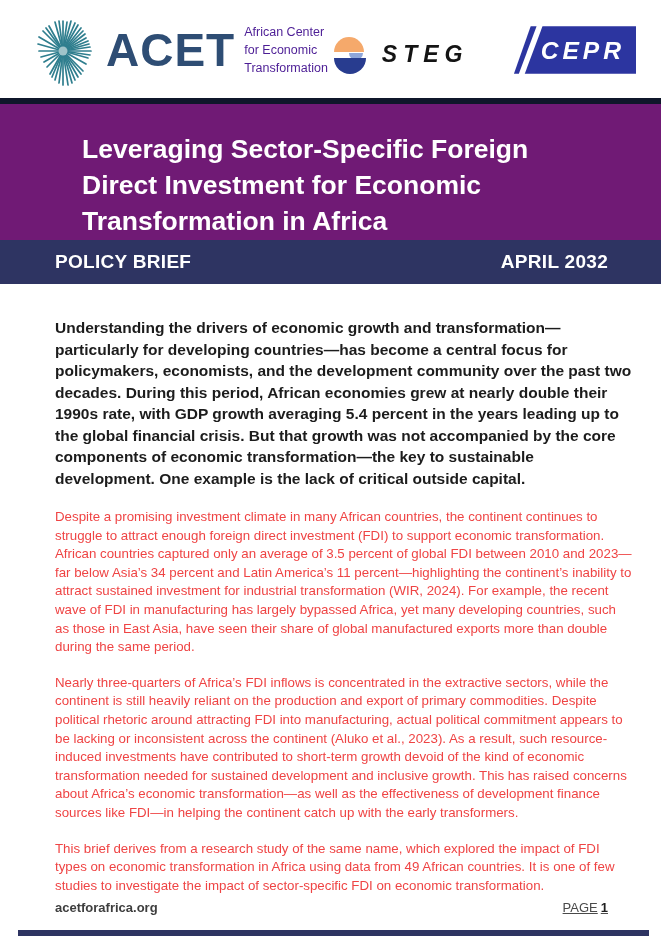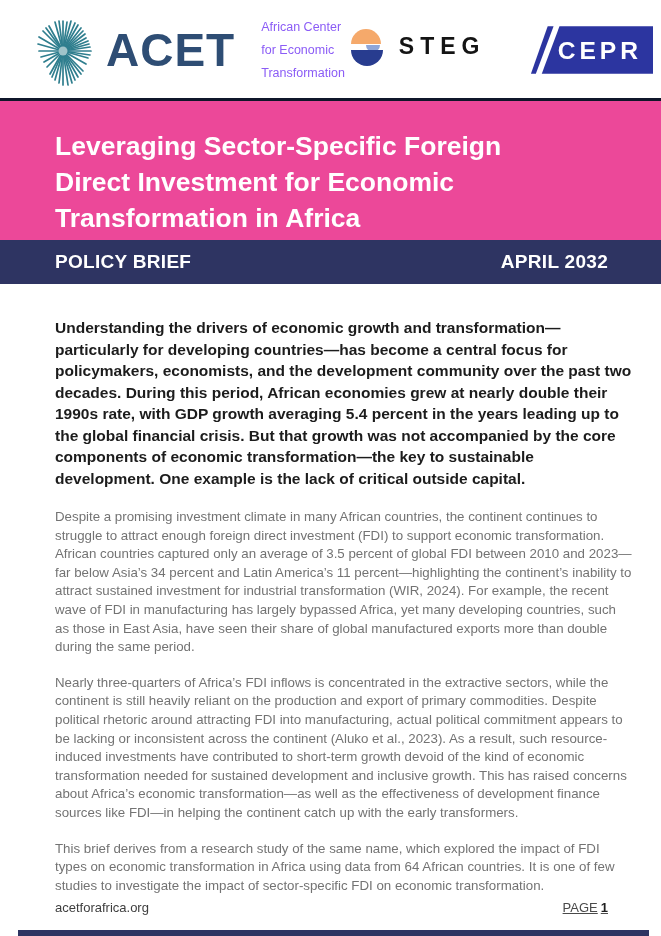--- a/index.html
+++ b/index.html
@@ -18,41 +18,41 @@
   .acet-logo { display: flex; align-items: center; }
   .acet-wordmark {
     font-size: 46px;
     font-weight: 600;
     letter-spacing: 1px;
     color: #2e4d74;
     margin-left: 2px;
     line-height: 1;
   }
   .acet-tagline {
-    margin-left: 26px;
+    margin-left: 9px;
     font-size: 12.5px;
-    line-height: 23px;
-    color: #8b5cf6;
+    line-height: 18px;
+    color: #4c1d95;
     white-space: pre-line;
   }
-  .right-logos { display: flex; align-items: flex-start; gap: 42px; }
+  .right-logos { display: flex; align-items: flex-end; gap: 42px; font-style: italic; }
   .steg-logo { display: flex; align-items: center; gap: 10px; }
   .steg-wordmark {
     font-size: 23px;
     font-weight: 700;
     letter-spacing: 6px;
     color: #141414;
   }
 
   
   .banner {
     height: 142px;
-    background: #ec4899;
-    border-top: 3px solid #0f172a;
-    padding: 27px 50px 0 55px;
+    background: #701a75;
+    border-top: 6px solid #0f172a;
+    padding: 27px 50px 0 82px;
   }
   .banner-title {
     color: #ffffff;
     font-size: 26.5px;
     line-height: 36px;
     font-weight: 700;
     white-space: pre-line;
   }
 
   
@@ -76,36 +76,36 @@
   .intro-para {
     font-size: 15.5px;
     line-height: 21.5px;
     font-weight: 700;
     color: #1c1c1c;
     margin-bottom: 19px;
   }
   .body-para {
     font-size: 13.3px;
     line-height: 18.6px;
-    color: #737373;
+    color: #ef4444;
     margin-bottom: 17px;
   }
 
   
   .footer {
     position: absolute;
     left: 55px;
     right: 53px;
     bottom: 21px;
     display: flex;
     align-items: baseline;
     justify-content: space-between;
     font-size: 13px;
   }
-  .site-link { font-weight: 400; color: #3e3e3e; text-decoration: none; }
+  .site-link { font-weight: 700; color: #3e3e3e; text-decoration: none; }
   .page-indicator { color: #4a4a4a; text-decoration: underline; }
   .page-indicator .num { font-weight: 700; color: #1f1f1f; margin-left: 3px; }
   .bottom-bar {
     position: absolute;
     left: 18px;
     right: 12px;
     bottom: 0;
     height: 6px;
     background: #2e3462;
   }
@@ -192,21 +192,21 @@
 
   <section class="meta-bar">
     <span class="label">POLICY BRIEF</span>
     <span class="date">APRIL 2032</span>
   </section>
 
   <main class="content">
     <p class="intro-para">Understanding the drivers of economic growth and transformation—particularly for developing countries—has become a central focus for policymakers, economists, and the development community over the past two decades. During this period, African economies grew at nearly double their 1990s rate, with GDP growth averaging 5.4 percent in the years leading up to the global financial crisis. But that growth was not accompanied by the core components of economic transformation—the key to sustainable development. One example is the lack of critical outside capital.</p>
     <p class="body-para">Despite a promising investment climate in many African countries, the continent continues to struggle to attract enough foreign direct investment (FDI) to support economic transformation. African countries captured only an average of 3.5 percent of global FDI between 2010 and 2023—far below Asia’s 34 percent and Latin America’s 11 percent—highlighting the continent’s inability to attract sustained investment for industrial transformation (WIR, 2024). For example, the recent wave of FDI in manufacturing has largely bypassed Africa, yet many developing countries, such as those in East Asia, have seen their share of global manufactured exports more than double during the same period.</p>
     <p class="body-para">Nearly three-quarters of Africa’s FDI inflows is concentrated in the extractive sectors, while the continent is still heavily reliant on the production and export of primary commodities. Despite political rhetoric around attracting FDI into manufacturing, actual political commitment appears to be lacking or inconsistent across the continent (Aluko et al., 2023). As a result, such resource-induced investments have contributed to short-term growth devoid of the kind of economic transformation needed for sustained development and inclusive growth. This has raised concerns about Africa’s economic transformation—as well as the effectiveness of development finance sources like FDI—in helping the continent catch up with the early transformers.</p>
-    <p class="body-para">This brief derives from a research study of the same name, which explored the impact of FDI types on economic transformation in Africa using data from 64 African countries. It is one of few studies to investigate the impact of sector-specific FDI on economic transformation.</p>
+    <p class="body-para">This brief derives from a research study of the same name, which explored the impact of FDI types on economic transformation in Africa using data from 49 African countries. It is one of few studies to investigate the impact of sector-specific FDI on economic transformation.</p>
   </main>
 
   <footer class="footer">
     <a class="site-link" href="#">acetforafrica.org</a>
     <span class="page-indicator"><span>PAGE</span><span class="num">1</span></span>
   </footer>
 
   <div class="bottom-bar"></div>
 
 </div>

